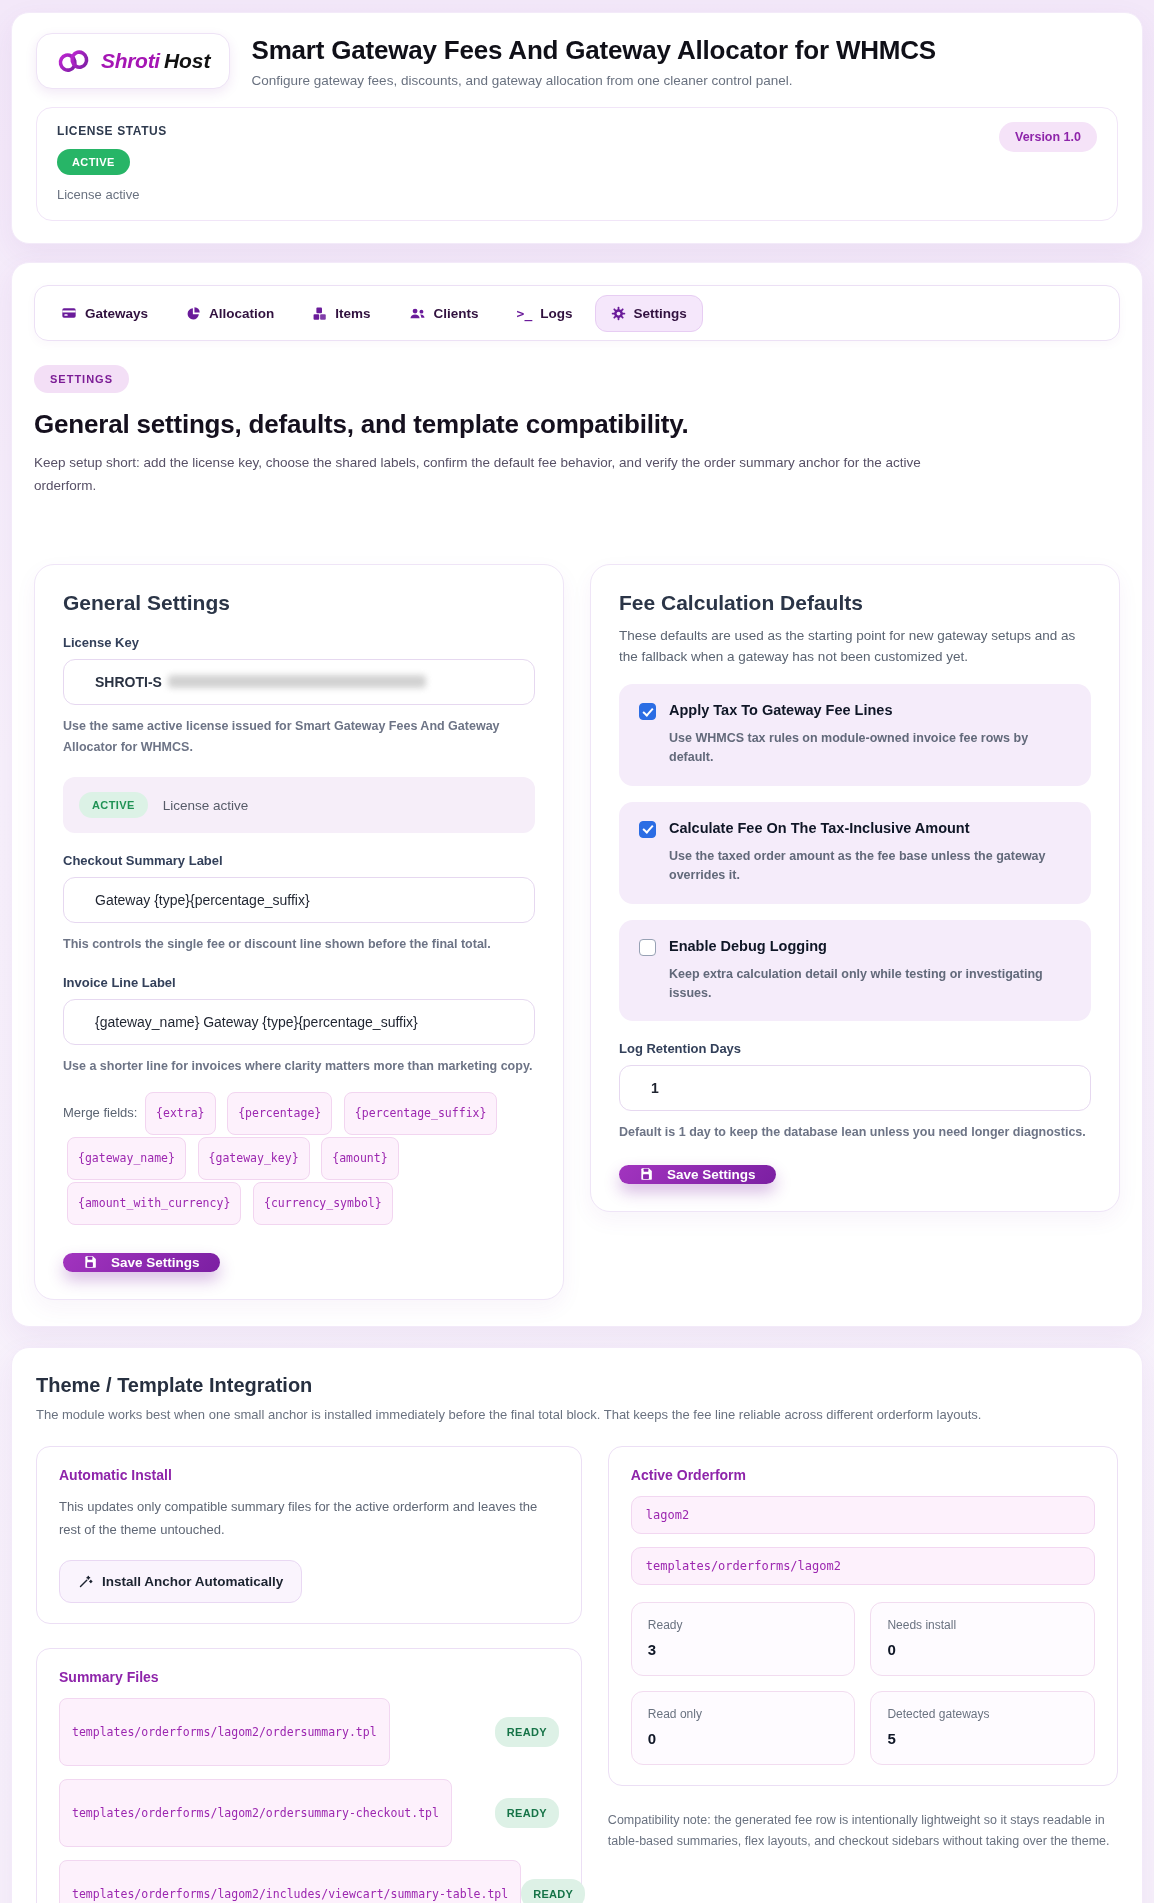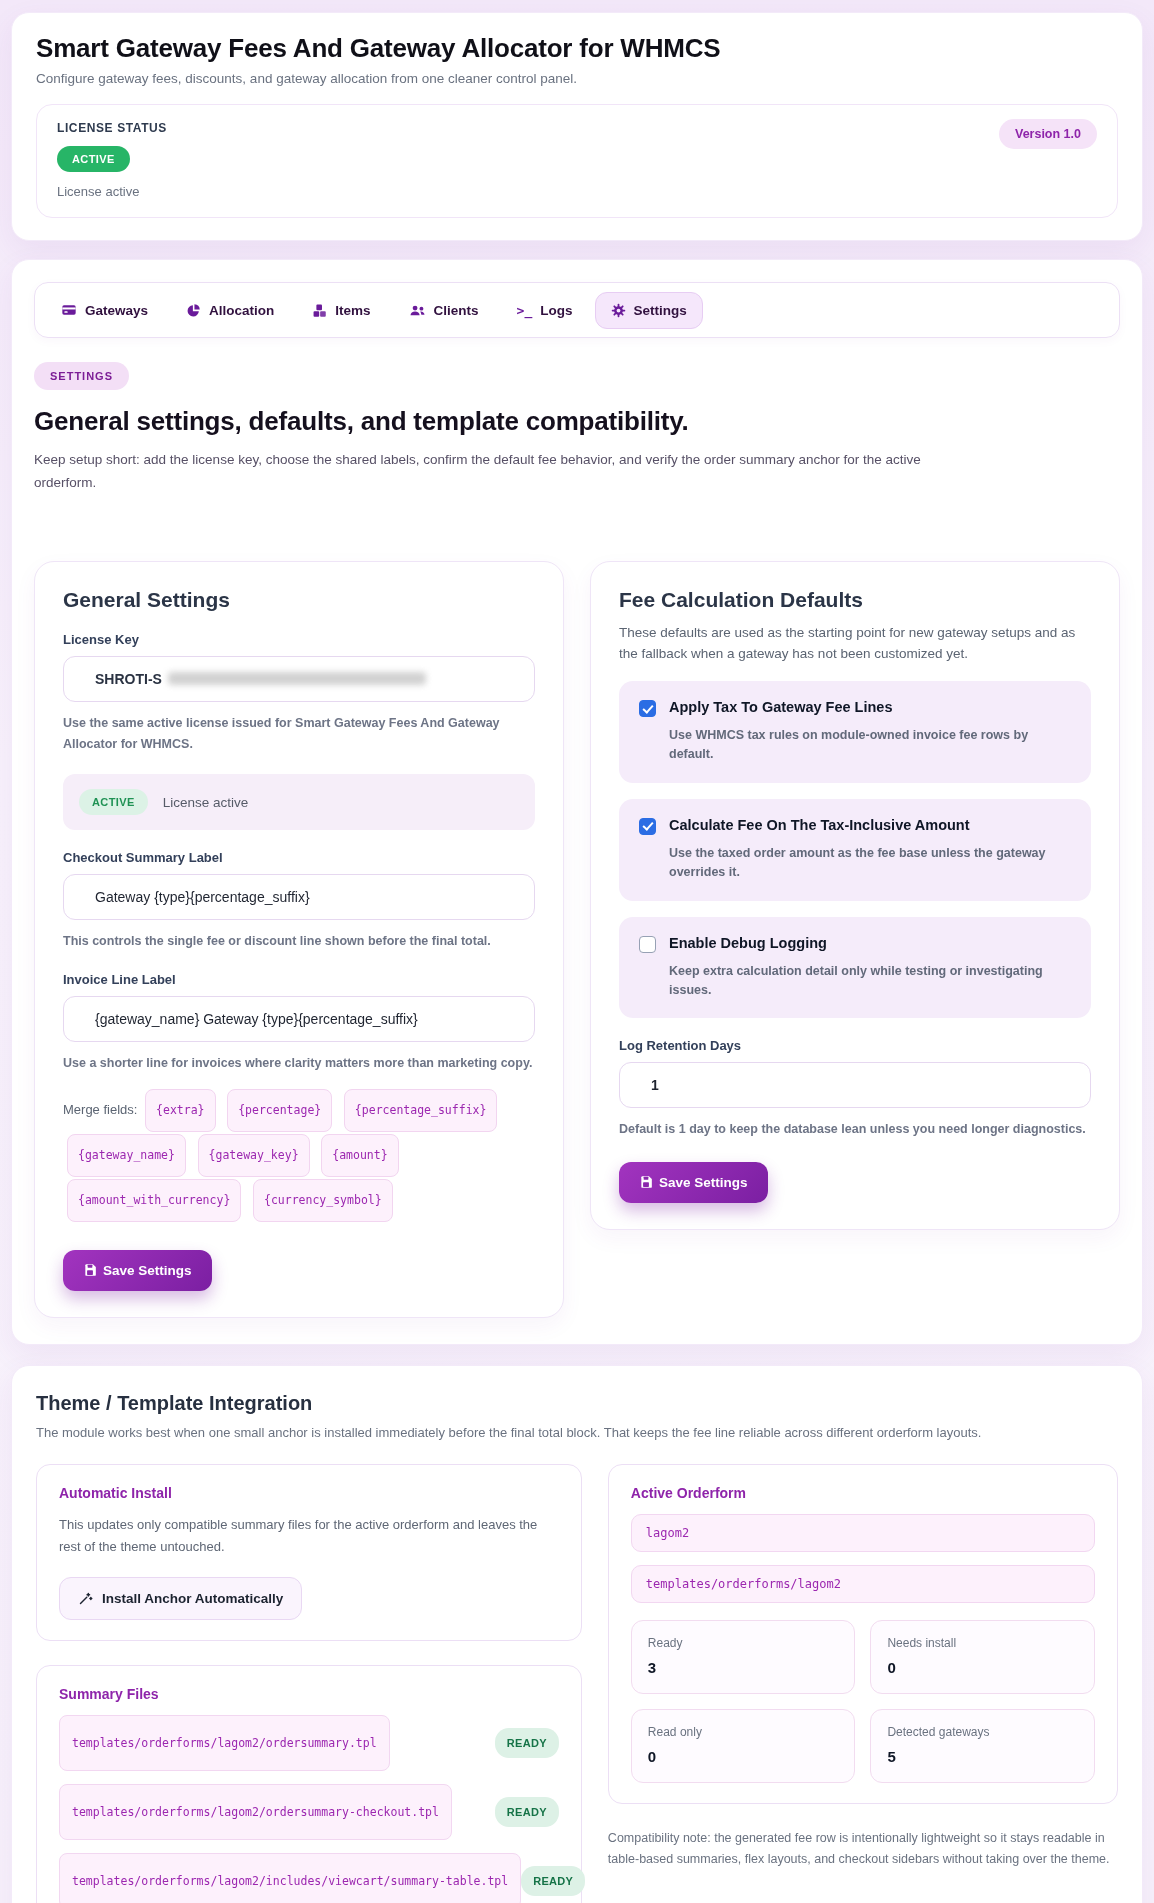--- a/index.html
+++ b/index.html
@@ -101,24 +101,24 @@
   .statustext { font-size:13.5px; color:#565b68; }
 
   .mergerow { margin-top:16px; font-size:13px; color:#5b6472; line-height:2.5; }
   .mchip {
     display:inline-block; margin:0 4px 2px; cursor:pointer;
     font-family:"DejaVu Sans Mono", monospace; font-size:11.5px; color:#9c27b0;
     background:#fdf1fc; border:1px solid #f2d5f0; border-radius:8px; padding:6px 10px;
   }
 
   .btn-primary {
-    display:inline-flex; align-items:center; gap:6px; cursor:pointer; border:none;
+    display:inline-flex; align-items:center; gap:14px; cursor:pointer; border:none;
     margin-top:26px; background:linear-gradient(135deg,#a234bf,#7b1fa2);
     color:#fff; font-weight:800; font-size:13.5px; font-family:"Liberation Sans",sans-serif;
-    padding:13px 20px; border-radius:12px;
+    padding:2px 20px; border-radius:12px;
     box-shadow:0 8px 16px rgba(123,31,162,.30);
     justify-content:center;
   }
 
   
   .togglebox { background:#f5ecfa; border-radius:14px; padding:18px 20px; margin-top:16px; }
   .togglerow { display:flex; align-items:flex-start; gap:13px; }
   .cb {
     width:17px; height:17px; border-radius:4px; margin-top:1px; flex:none; cursor:pointer;
     border:1.6px solid #97a1b4; background:#fff; position:relative;
@@ -147,21 +147,21 @@
   .btn-light {
     display:inline-flex; align-items:center; gap:9px; cursor:pointer;
     margin-top:18px; background:#faf4fd; border:1px solid #e9d8f3; border-radius:12px;
     padding:13px 18px; font-size:13.5px; font-weight:800; color:#1c2330;
     font-family:"Liberation Sans",sans-serif;
   }
 
   .codechip {
     display:inline-block; font-family:"DejaVu Sans Mono", monospace;
     font-size:11.5px; color:#9c27b0; background:#fdf1fc;
-    border:1px solid #f2d7f1; border-radius:8px; padding:20px 12px;
+    border:1px solid #f2d7f1; border-radius:8px; padding:26px 12px;
     white-space:nowrap;
   }
   .filerow { display:flex; align-items:center; margin-top:13px; }
   .filerow:first-of-type { margin-top:15px; }
   .badge-ready {
     margin-left:auto; background:#ddf1e6; color:#157347; font-size:11px;
     font-weight:800; letter-spacing:.3px; padding:9px 12px; border-radius:14px;
   }
 
   .chip-wide {
@@ -176,20 +176,39 @@
 
   .compnote { font-size:12.5px; line-height:1.7; color:#6a7280; margin:2px 0 26px; }
 </style>
 </head>
 <body>
 
 <div class="wrap">
 
   <div class="card topcard">
     <div class="brandrow">
+      <div class="logobox">
+        <span style="display:inline-flex;">
+          <svg width="38" height="30" viewBox="0 0 38 30">
+            <defs>
+              <linearGradient id="lg1" x1="0" y1="0" x2="1" y2="1">
+                <stop offset="0" stop-color="#c026d3"></stop>
+                  <stop offset="1" stop-color="#7b1fa2"></stop>
+              </linearGradient>
+            </defs>
+            <g transform="rotate(-14 19 15)" fill="none" stroke="url(#lg1)" stroke-width="3.6">
+              <ellipse cx="12.5" cy="15" rx="7.2" ry="7.6"></ellipse>
+              <ellipse cx="24.5" cy="15" rx="7.2" ry="7.6"></ellipse>
+            </g>
+          </svg>
+        </span>
+        <span>
+          <span class="brand-first">Shroti</span><span class="brand-second">Host</span>
+        </span>
+      </div>
       <div>
         <div class="apptitle">Smart Gateway Fees And Gateway Allocator for WHMCS</div>
         <div class="appsub">Configure gateway fees, discounts, and gateway allocation from one cleaner control panel.</div>
       </div>
     </div>
 
     <div class="licensecard">
       <div class="lic-label">LICENSE STATUS</div>
       <span class="pill-green">ACTIVE</span>
       <div class="lic-text">License active</div>

